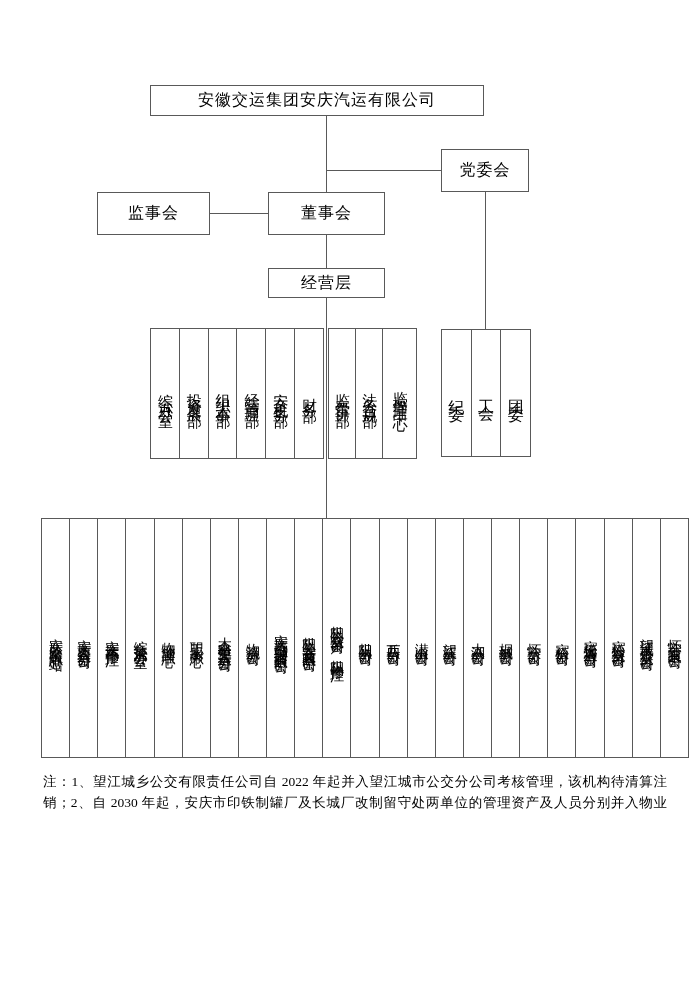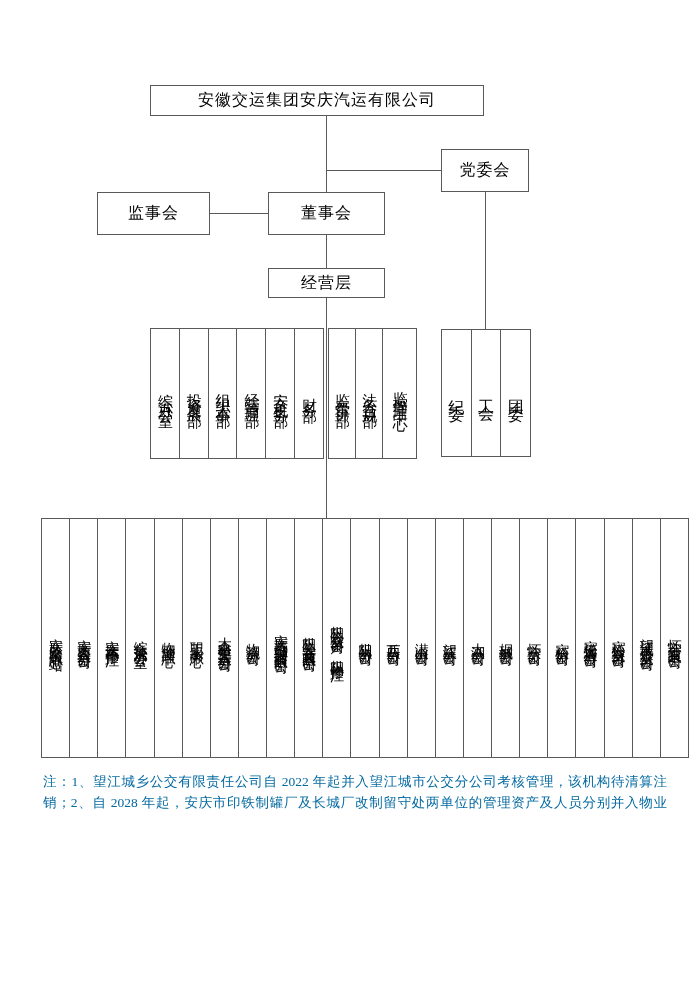--- a/index.html
+++ b/index.html
@@ -60,21 +60,21 @@
   .depts.right .vcell:last-child { flex: 1.25; }
 
   
   .notes {
     position: absolute;
     left: 43px;
     top: 771px;
     width: 624px;
     font-size: 13.5px;
     line-height: 21px;
-    color: #0369a1;
+    color: #000000;
   }
   .note-line { white-space: nowrap; }
   .note-line.just { text-align: justify; text-align-last: justify; white-space: normal; }
 </style>
 </head>
 <body>
 
 <div class="page">
 
   <div class="box" style="left:150px; top:85px; width:334px; height:31px;">
@@ -216,16 +216,16 @@
       <div class="vcell">
         <span class="vtext">望江城市公交分公司</span>
       </div>
       <div class="vcell">
         <span class="vtext">怀宁公交有限公司</span>
       </div>
     </div>
 
   <div class="notes">
     <div class="note-line just">注：1、望江城乡公交有限责任公司自 2022 年起并入望江城市公交分公司考核管理，该机构待清算注</div>
-    <div class="note-line just">销；2、自 2028 年起，安庆市印铁制罐厂及长城厂改制留守处两单位的管理资产及人员分别并入物业</div>
+    <div class="note-line just">销；2、自 2030 年起，安庆市印铁制罐厂及长城厂改制留守处两单位的管理资产及人员分别并入物业</div>
   </div>
 
 </div>
 
 </body></html>

